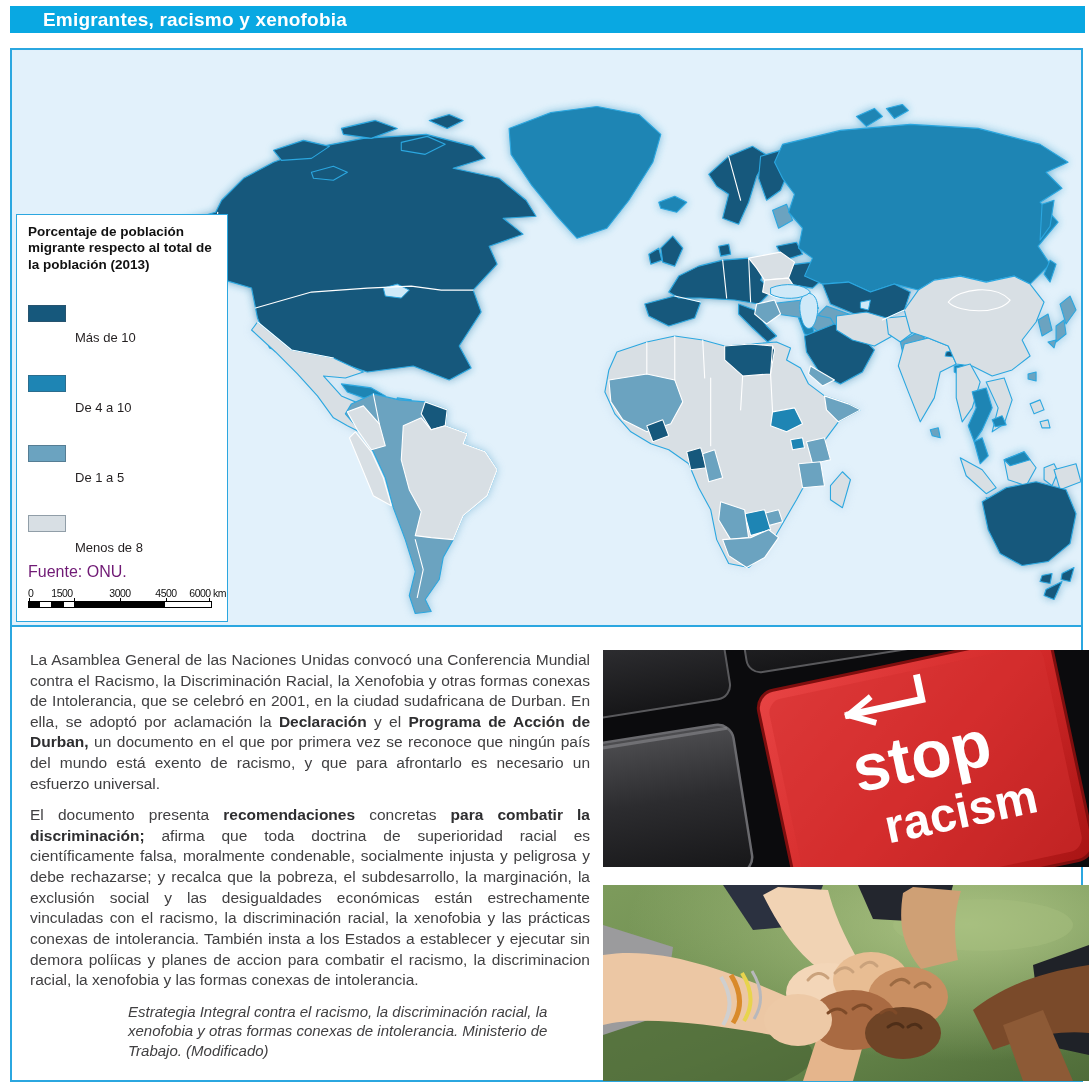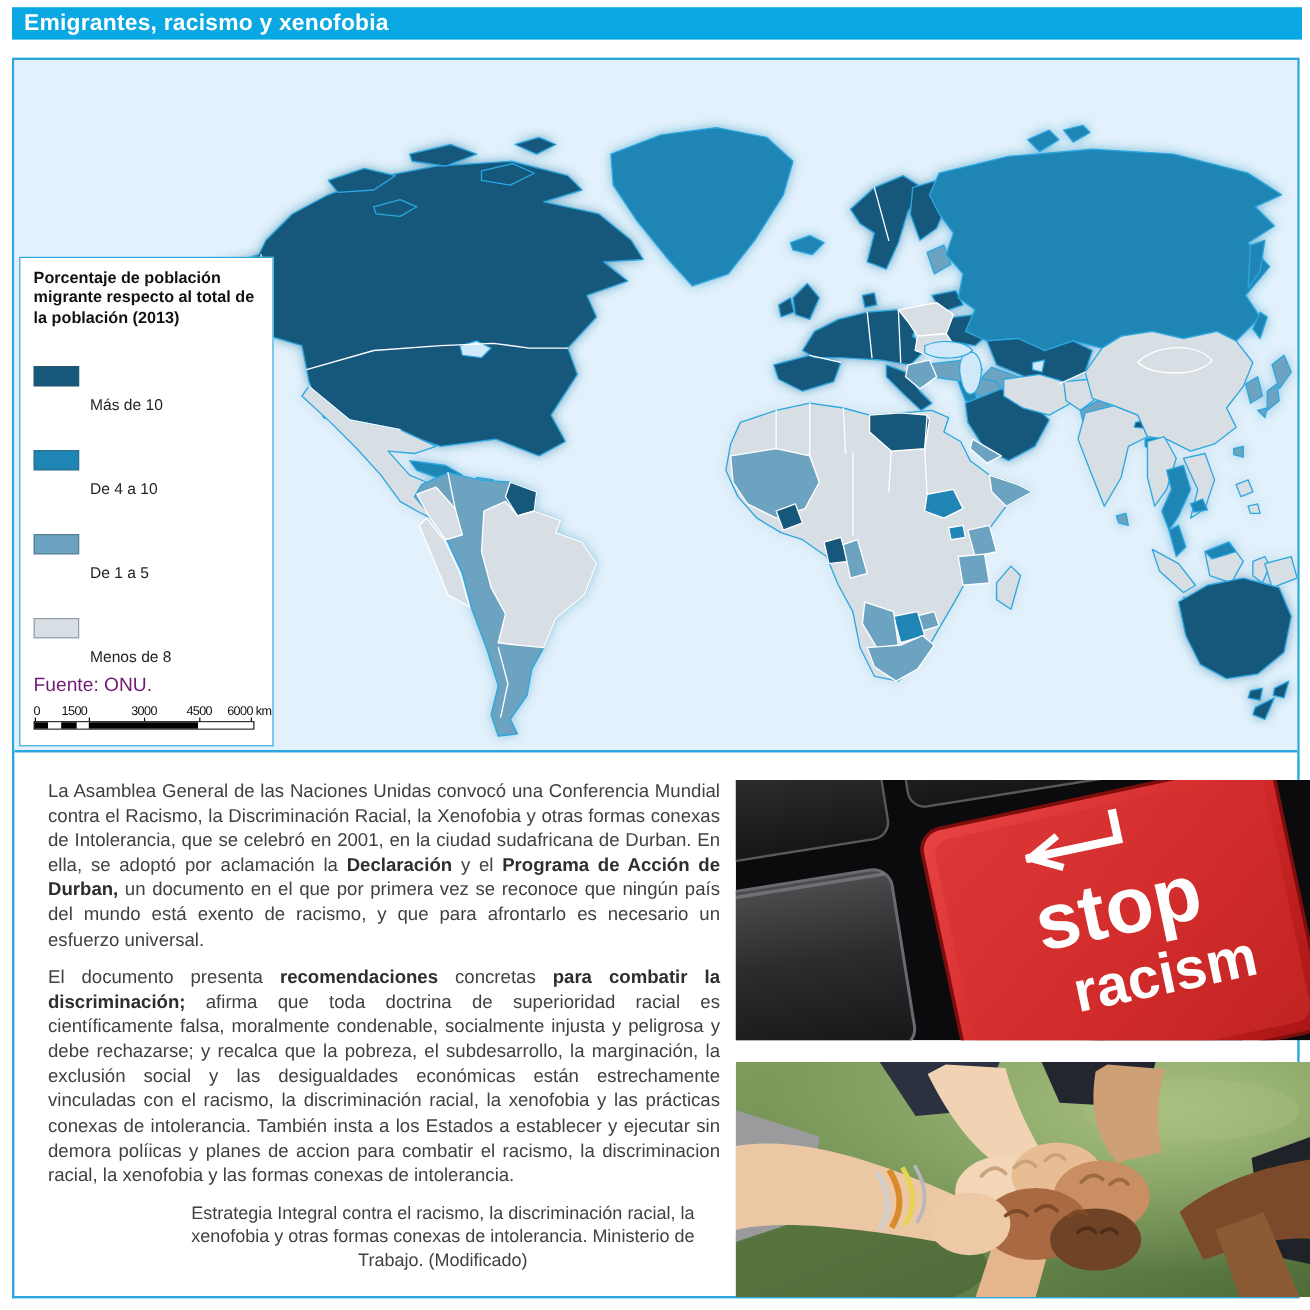--- a/index.html
+++ b/index.html
@@ -2,21 +2,21 @@
 <html><head>
 <meta charset="utf-8">
 <style>
   html,body{margin:0;padding:0;background:#fff;}
   .page{position:relative;width:1092px;height:1092px;background:#fff;
         font-family:"Liberation Sans",sans-serif;overflow:hidden;}
 
   
   .title-bar{position:absolute;left:10px;top:6px;width:1075px;height:27px;
              background:#09a8e2;color:#fff;font-size:19px;font-weight:bold;
-             line-height:27px;padding-left:10px;box-sizing:border-box;letter-spacing:.2px;}
+             line-height:27px;padding-left:33px;box-sizing:border-box;letter-spacing:.2px;}
 
   
   .frame{position:absolute;left:10px;top:48px;width:1073px;height:1034px;
          border:2px solid #2ba7e0;box-sizing:border-box;background:#fff;}
 
   
   .map-section{position:relative;width:100%;height:577px;background:#e2f1fb;
                border-bottom:2px solid #2ba7e0;box-sizing:border-box;overflow:hidden;}
   .map-section svg{display:block;width:100%;height:100%;}
   .land{stroke:#2ba7e0;stroke-width:1.1px;stroke-linejoin:round;}
@@ -39,26 +39,26 @@
              letter-spacing:-.5px;}
   .scale-num.first{transform:none;}
   .scale-num.last{transform:translateX(-78%);white-space:nowrap;}
   .bar{position:absolute;left:0;top:14px;width:182px;height:5px;border:1px solid #000;
        display:flex;box-sizing:content-box;background:#fff;}
   .bar .seg{height:100%;}
   .tick{position:absolute;top:11px;width:1px;height:4px;background:#000;}
 
   
   .lower{position:relative;display:flex;padding-top:23px;box-sizing:border-box;}
-  .text-col{width:572px;margin-left:28px;color:#414042;font-size:15.5px;
+  .text-col{width:572px;margin-left:18px;color:#414042;font-size:15.5px;
             line-height:1.33;text-align:justify;}
   .text-col p{margin:0 0 11px 0;}
   .text-col b{color:#2e2e30;}
-  .citation{text-align:center;margin:2px 0 0 98px !important;width:462px;
-            line-height:1.3;font-size:15px;}
+  .citation{text-align:left;margin:2px 0 0 98px !important;width:462px;
+            line-height:1.3;font-size:15px;font-style:italic;}
   .img-col{width:486px;margin-left:13px;display:flex;flex-direction:column;}
   .photo{width:486px;overflow:hidden;}
   .photo svg{display:block;}
   .photo1{height:217px;margin-bottom:18px;}
   .photo2{height:196px;}
 </style>
 </head>
 <body>
 
 <div class="page">

